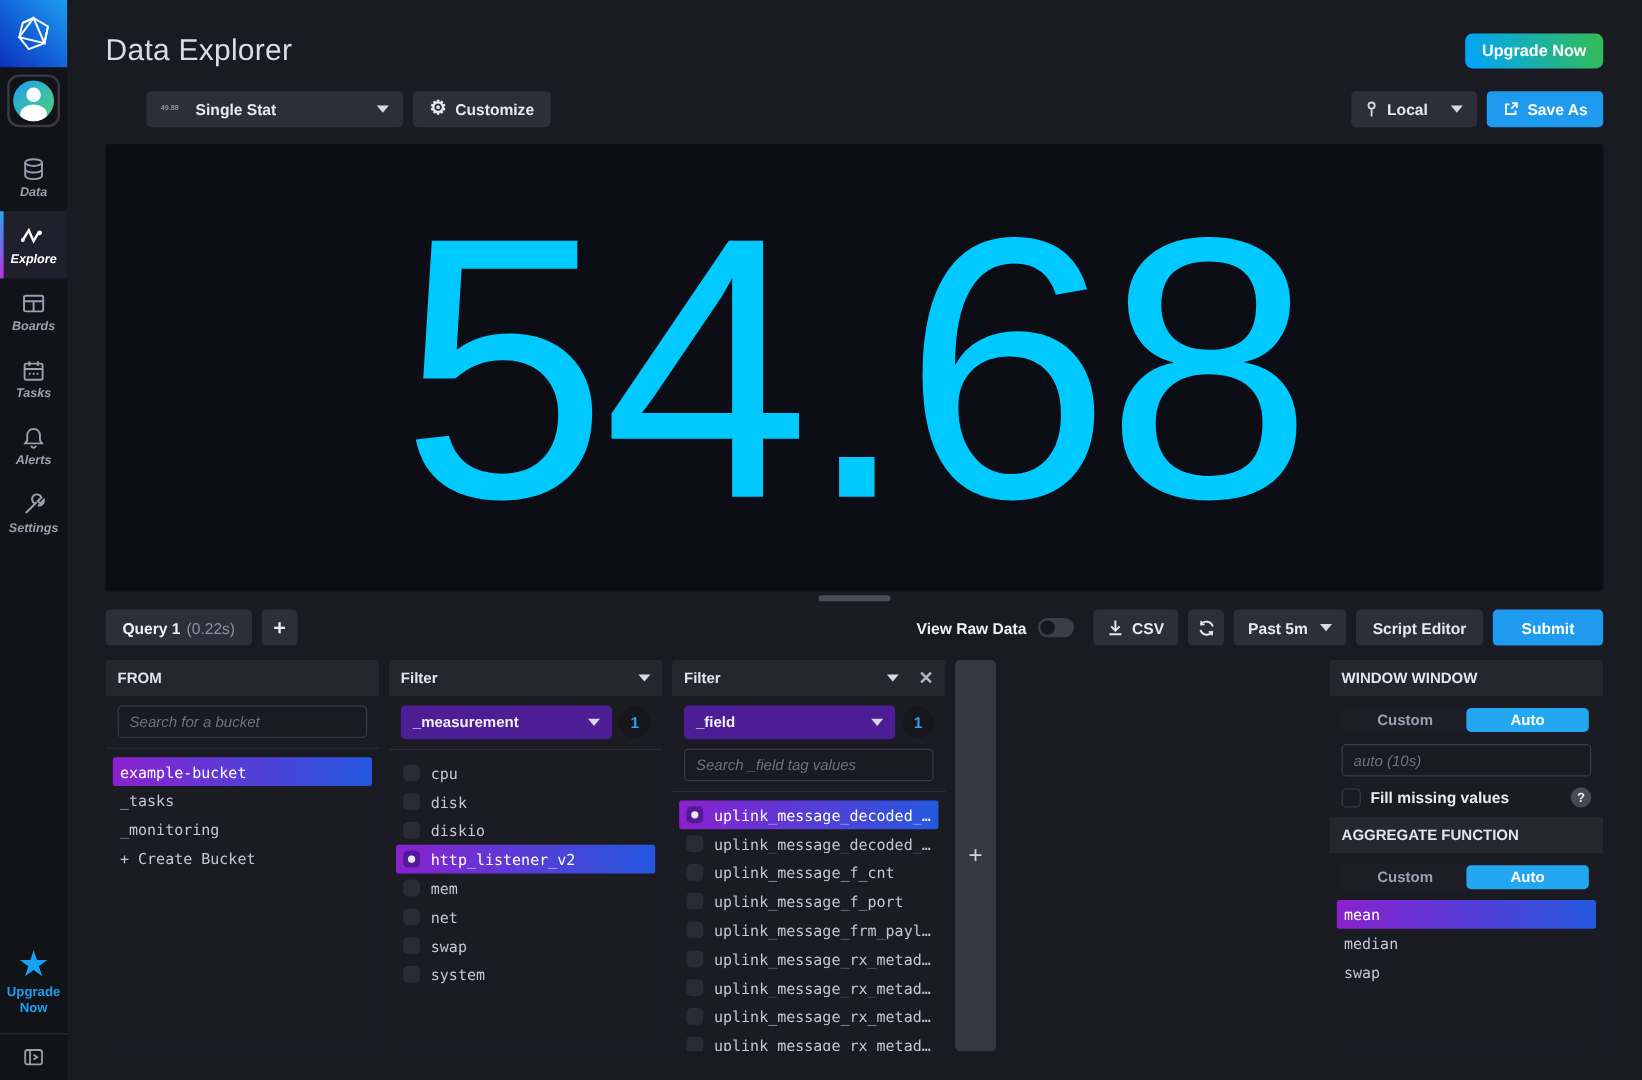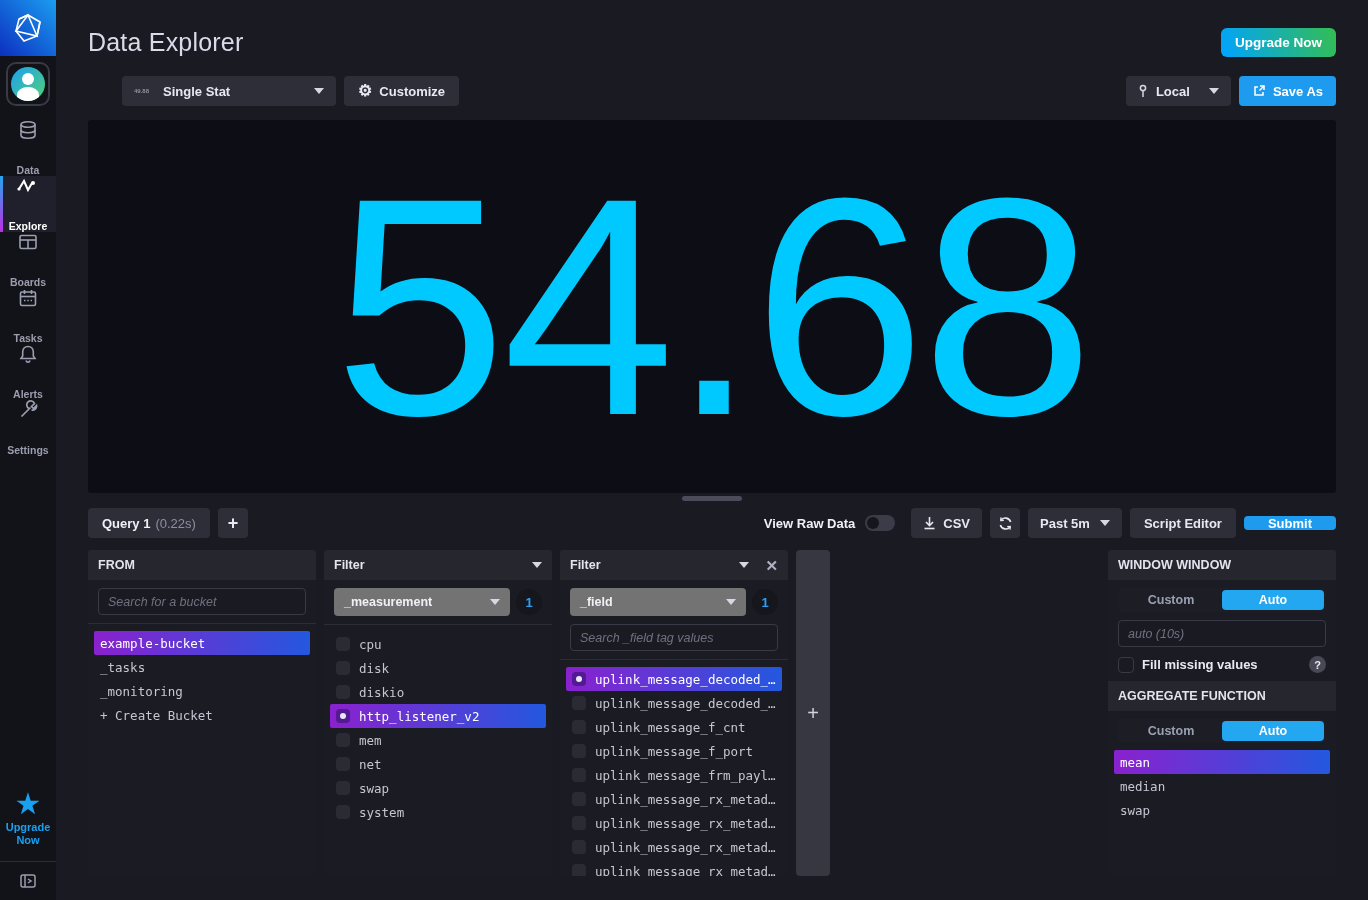--- a/index.html
+++ b/index.html
@@ -34,21 +34,21 @@
     content:""; position:absolute; left:11px; top:6px; width:12px; height:12px;
     background:#fff; border-radius:50%;
   }
   .avatar::after { 
     content:""; position:absolute; left:6px; top:20px; width:22px; height:16px;
     background:#fff; border-radius:50% 50% 0 0;
   }
   .nav { margin-top:14px; width:56px; display:flex; flex-direction:column; }
   .nav-item {
     width:56px; height:56px; display:flex; flex-direction:column; align-items:center;
-    justify-content:space-between; gap:3px; cursor:pointer; color:#9a9eae; position:relative;
+    justify-content:center; gap:3px; cursor:pointer; color:#9a9eae; position:relative;font-style:italic;
   }
   .nav-item .nav-label { font-size:10.5px; font-weight:bold; }
   .nav-item svg { stroke:#9a9eae; }
   .nav-item.active { background:#20202c; color:#fff; }
   .nav-item.active svg { stroke:#fff; }
   .nav-item.active::before {
     content:""; position:absolute; left:0; top:0; width:3px; height:100%;
     background:linear-gradient(180deg,#22a7f0,#be2ee4);
   }
   .sidebar-bottom { margin-top:auto; width:56px; display:flex; flex-direction:column; align-items:center; }
@@ -104,34 +104,34 @@
   .query-tab .qtime { font-size:13px; color:#8b90a0; }
   .sq-btn { width:30px; height:30px; background:#2e2e39; border-radius:4px; display:flex; align-items:center; justify-content:center; color:#e7e9f1; font-size:18px; cursor:pointer; }
   .add-query { margin-left:8px; font-weight:bold; }
   .querybar-right { margin-left:auto; display:flex; align-items:center; gap:8px; }
   .raw-label { font-size:13px; font-weight:bold; color:#f0f1f6; margin-right:2px; }
   .toggle { width:30px; height:16px; border-radius:8px; background:#3c3c49; position:relative; cursor:pointer; margin-right:8px; }
   .toggle .knob { position:absolute; left:2px; top:2px; width:12px; height:12px; border-radius:50%; background:#16161d; }
   .csv-btn { padding:0 12px; gap:7px; height:30px; }
   .range-dd { padding:0 12px; }
   .script-btn { padding:0 14px; height:30px; }
-  .submit-btn { padding:0 24px; height:14px; font-size:13px; font-weight:bold; display:flex; align-items:center; }
+  .submit-btn { padding:0 24px; height:30px; font-size:13px; font-weight:bold; display:flex; align-items:center; }
 
   
   .builder { display:flex; gap:8px; margin-top:11px; height:326px; }
   .panel { width:228px; background:#1b1b24; border-radius:3px; display:flex; flex-direction:column; overflow:hidden; flex:none; }
   .panel-header {
     height:30px; background:#26262f; display:flex; align-items:center; padding:0 10px;
     font-size:12.5px; font-weight:bold; color:#e2e4ee; flex:none; gap:8px;text-align:right;
   }
   .panel-header .caret { margin-left:auto; }
   .x-btn { color:#aeb2c2; font-size:15px; cursor:pointer; margin-left:8px; line-height:1; }
   .panel-controls { padding:8px 10px 8px 10px; display:flex; flex-direction:column; gap:8px; flex:none; }
   .select-row { display:flex; align-items:center; }
-  .key-select { flex:1; height:28px; background:#737373; border-radius:4px; padding:12px 10px; display:flex; align-items:center; font-size:12.5px; font-weight:bold; color:#f0f1f6; cursor:pointer; }
+  .key-select { flex:1; height:28px; background:#4c1d95; border-radius:4px; padding:12px 10px; display:flex; align-items:center; font-size:12.5px; font-weight:bold; color:#f0f1f6; cursor:pointer; }
   .count-badge { width:26px; height:26px; border-radius:50%; background:#16161d; color:#2f9ff4; font-size:13px; font-weight:bold; display:flex; align-items:center; justify-content:center; margin-left:6px; flex:none; }
   .search-input {
     width:100%; height:27px; background:#1a1a22; border:1px solid #3a3a47; border-radius:4px;
     color:#ffffff; font-size:12.5px; font-style:italic; padding:0 9px; outline:none;
     font-family:"Liberation Sans",sans-serif;
   }
   .search-input::placeholder { color:#6e7180; font-style:italic; }
   .panel-divider { height:1px; background:#2c2c36; flex:none; }
   .item-list { padding:7px 6px; overflow:hidden; flex:1; display:flex; flex-direction:column; }
   .list-item {

